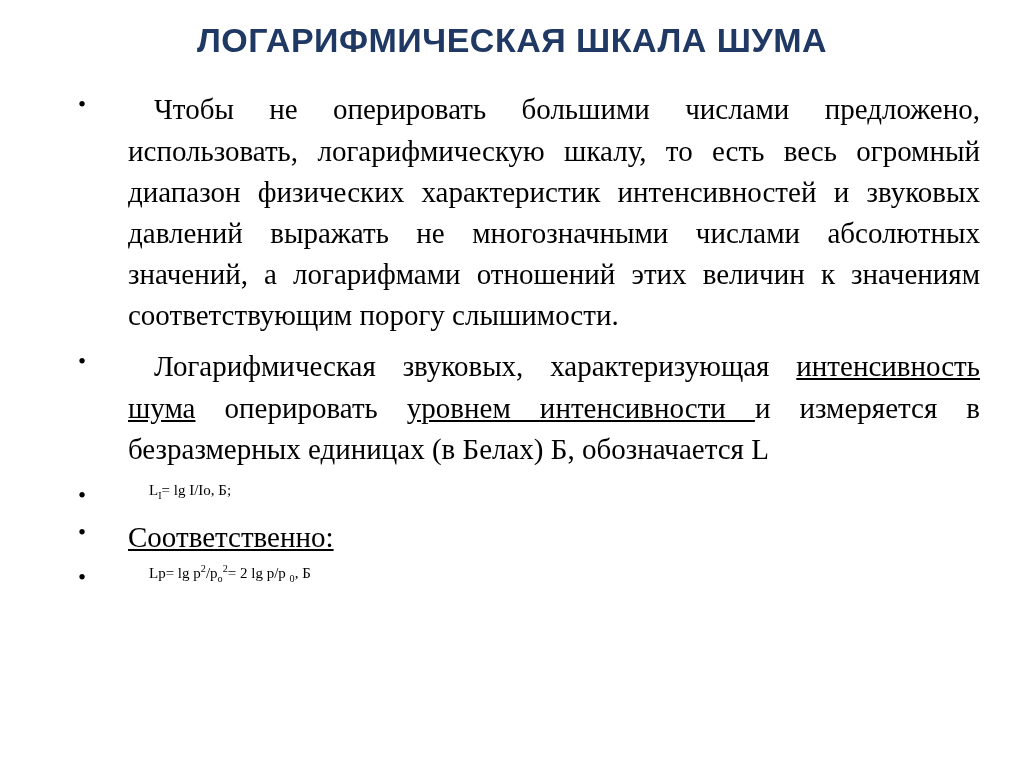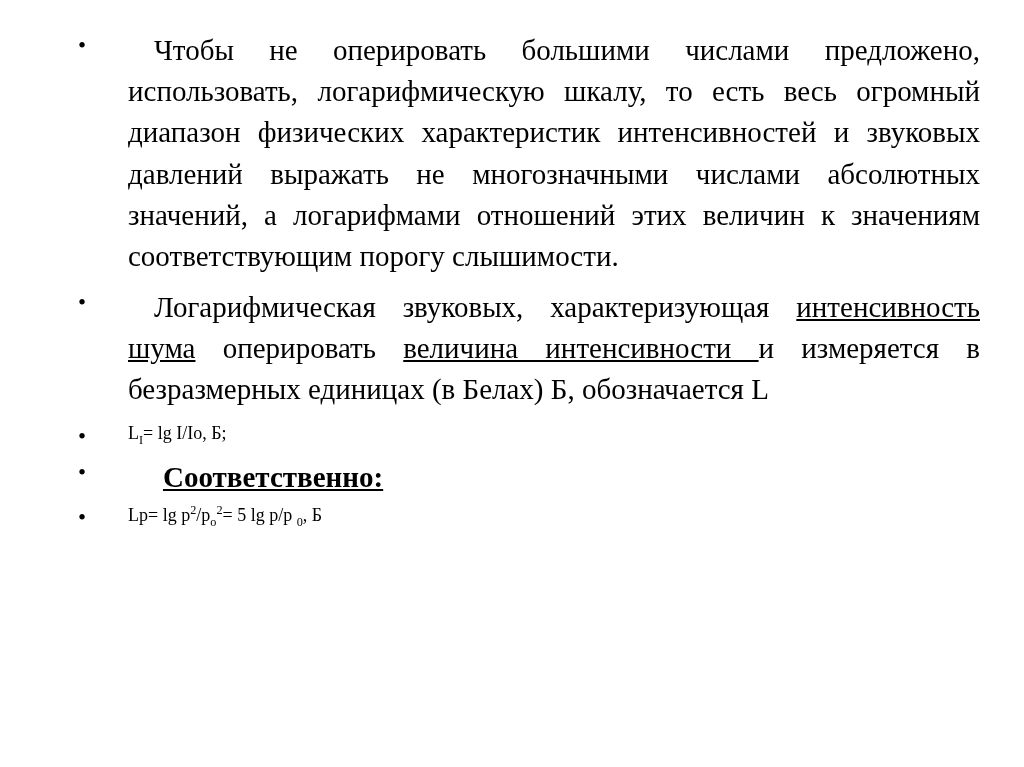--- a/index.html
+++ b/index.html
@@ -61,66 +61,67 @@
     text-align: left;
   }
   .para-indent {
     display: inline-block;
     width: 26px;
   }
   .u {
     text-decoration: underline;
   }
   .b {
-    font-weight: bold;
-    margin-left: 35px;
+    font-weight: normal;
   }
   sub {
     font-size: 0.68em;
     vertical-align: sub;
   }
   sup {
     font-size: 0.68em;
     vertical-align: super;
   }
   .tight {
     margin-bottom: 4px;
   }
   .formula {
-    font-size: 18px;
+    font-size: 15px;
     line-height: 1.42;
+    margin-left: 21px;
   }
 </style>
 </head>
 <body>
 
 <div class="slide">
 
+  <h1 class="slide-title">ЛОГАРИФМИЧЕСКАЯ ШКАЛА ШУМА</h1>
 
   <div class="body-area">
 
     <div class="bullet-row">
       <span class="bullet-mark">•</span>
       <span class="bullet-text"><span class="para-indent"></span><span>Чтобы не оперировать большими числами предложено, использовать, логарифмическую шкалу, то есть весь огромный диапазон физических характеристик интенсивностей и звуковых давлений выражать не многозначными числами абсолютных значений, а логарифмами отношений этих величин к значениям соответствующим порогу слышимости.</span></span>
     </div>
 
     <div class="bullet-row">
       <span class="bullet-mark">•</span>
-      <span class="bullet-text"><span class="para-indent"></span><span>Логарифмическая звуковых, характеризующая </span><span class="u">интенсивность шума</span><span> оперировать </span><span class="u">величина интенсивности </span><span>и измеряется в безразмерных единицах (в Белах) Б, обозначается L</span></span>
+      <span class="bullet-text"><span class="para-indent"></span><span>Логарифмическая звуковых, характеризующая </span><span class="u">интенсивность шума</span><span> оперировать </span><span class="u">уровнем интенсивности </span><span>и измеряется в безразмерных единицах (в Белах) Б, обозначается L</span></span>
     </div>
 
     <div class="bullet-row tight">
       <span class="bullet-mark">•</span>
       <span class="bullet-text nojustify formula"><span>L</span><sub>I</sub><span>= lg  I/Iо, Б;</span></span>
     </div>
 
     <div class="bullet-row tight">
       <span class="bullet-mark">•</span>
       <span class="bullet-text nojustify u b">Соответственно:</span>
     </div>
 
     <div class="bullet-row">
       <span class="bullet-mark">•</span>
-      <span class="bullet-text nojustify formula"><span>Lp= lg p</span><sup>2</sup><span>/p</span><sub>o</sub><sup>2</sup><span>= 5 lg p/p </span><sub>0</sub><span>, Б</span></span>
+      <span class="bullet-text nojustify formula"><span>Lp= lg p</span><sup>2</sup><span>/p</span><sub>o</sub><sup>2</sup><span>= 2 lg p/p </span><sub>0</sub><span>, Б</span></span>
     </div>
 
   </div>
 </div>
 
 </body></html>

